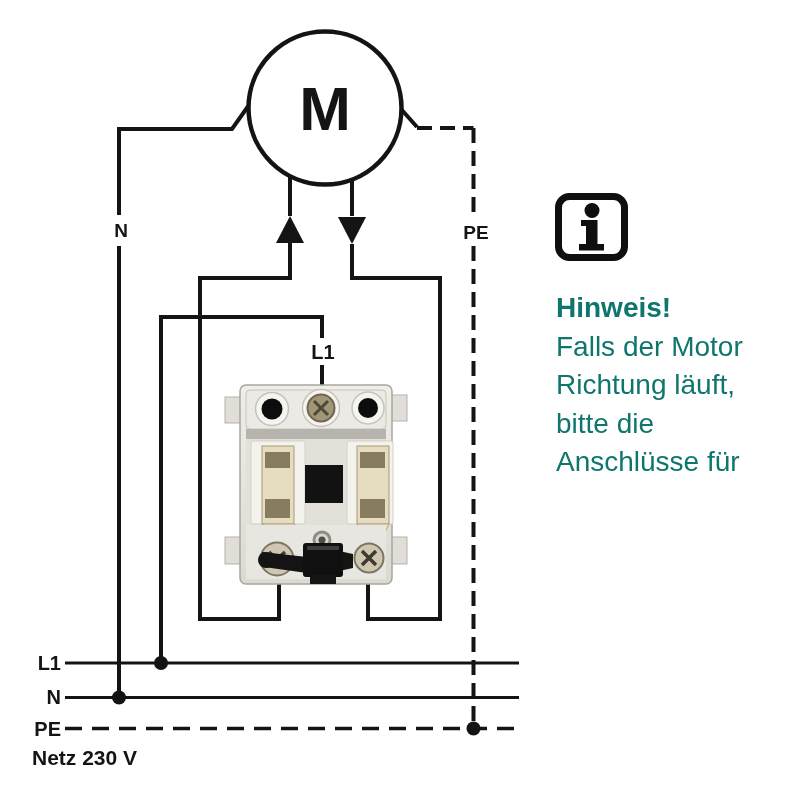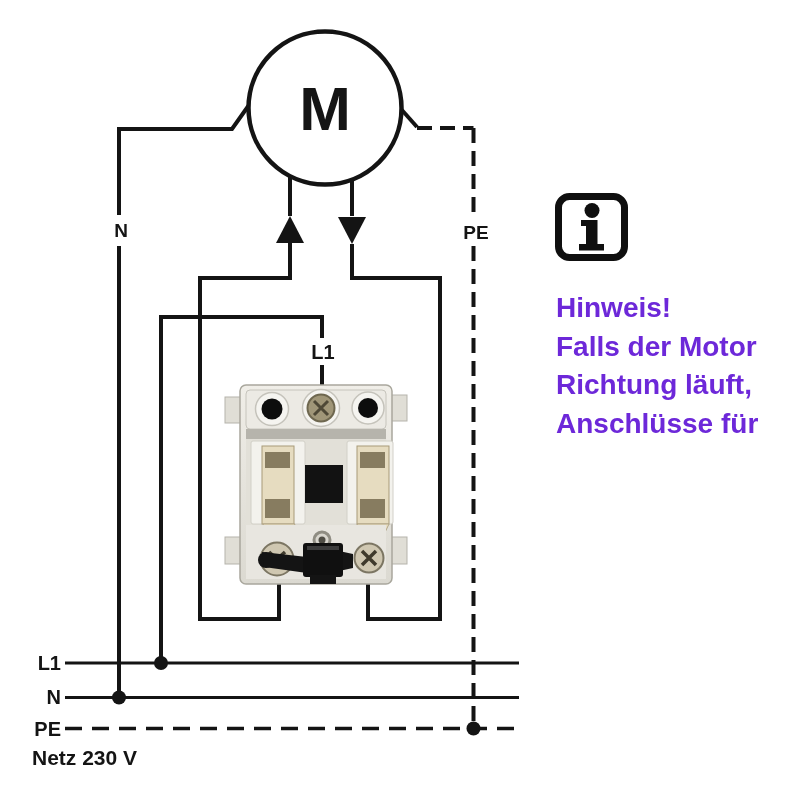--- a/index.html
+++ b/index.html
@@ -15,24 +15,24 @@
   .lbl   { font-weight:700; font-size:19px; }
   .lbl20 { font-weight:700; font-size:20px; }
   .netz  { font-weight:700; font-size:21px; }
   .mlabel{ font-weight:700; font-size:62px; }
 
   .info-icon {
     position:absolute; left:555px; top:193px; width:73px; height:68px;
   }
   .note {
     position:absolute; left:556px; top:289px; width:230px;
-    font-size:28px; line-height:38.5px; color:#6d28d9;
+    font-size:28px; line-height:38.5px; color:#0f766e;
   }
   .note-title { font-weight:700; }
-  .note-line  { font-weight:700; }
+  .note-line  { font-weight:400; }
 </style>
 </head>
 <body>
 
 <div class="stage">
 
   <svg class="diagram-svg" width="800" height="800" viewBox="0 0 800 800">
 
     <defs>
       <linearGradient id="bodyGrad" x1="0" y1="0" x2="0" y2="1">
@@ -160,16 +160,17 @@
       <rect x="3.5" y="3.5" width="66" height="61" rx="11" fill="#ffffff" stroke="#0f0f0f" stroke-width="7"></rect>
       <circle cx="37" cy="17.5" r="7.5" fill="#0f0f0f"></circle>
       <path d="M26,27 L42.5,27 L42.5,51 L49,51 L49,57.5 L24,57.5 L24,51 L31,51 L31,33 L26,33 Z" fill="#0f0f0f"></path>
     </svg>
   </div>
 
   <div class="note">
     <div class="note-title">Hinweis!</div>
     <div class="note-line">Falls der Motor</div>
     <div class="note-line">Richtung läuft,</div>
+    <div class="note-line">bitte die</div>
     <div class="note-line">Anschlüsse für</div>
   </div>
 
 </div>
 
 </body></html>

